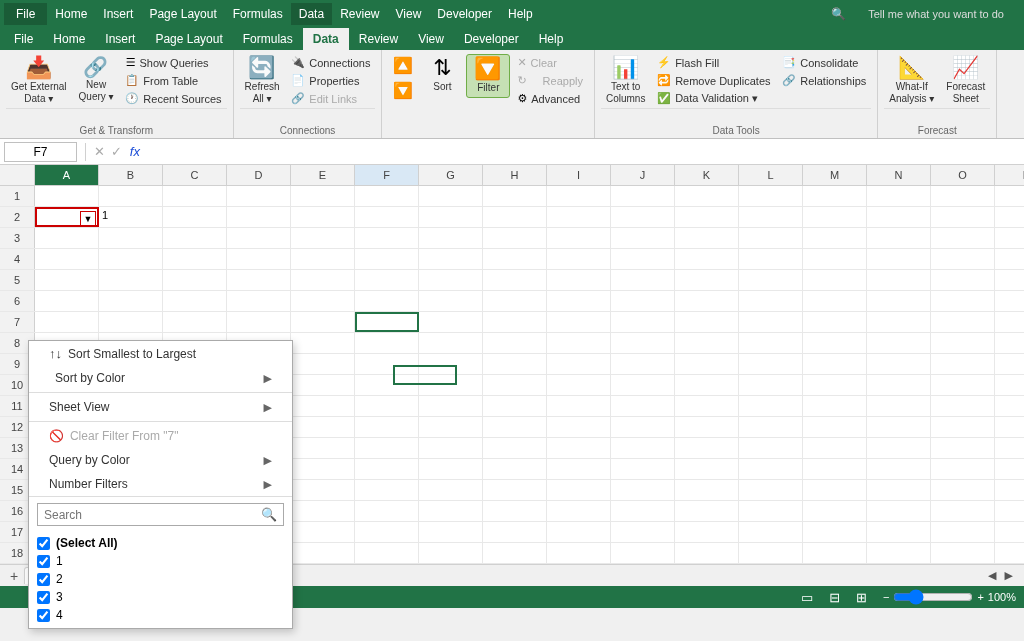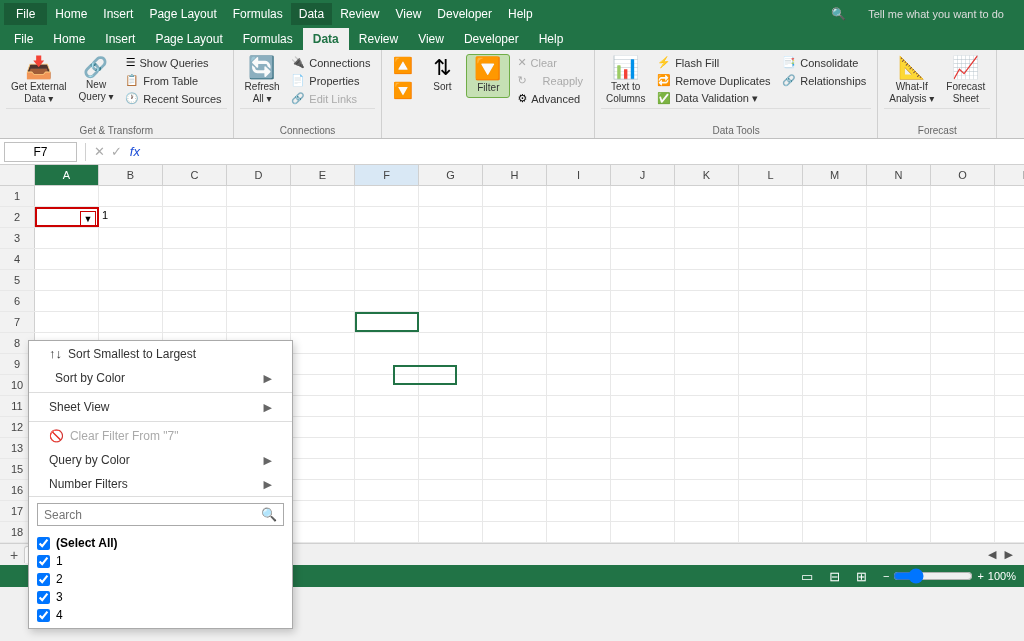--- a/index.html
+++ b/index.html
@@ -561,20 +561,39 @@
           <div class="cell cw-i"></div>
           <div class="cell cw-j"></div>
           <div class="cell cw-k"></div>
           <div class="cell cw-l"></div>
           <div class="cell cw-m"></div>
           <div class="cell cw-n"></div>
           <div class="cell cw-o"></div>
           <div class="cell cw-p"></div>
         </div>
         <div class="sheet-row">
+          <div class="row-num">14</div>
+          <div class="cell cw-a"></div>
+          <div class="cell cw-b"></div>
+          <div class="cell cw-c"></div>
+          <div class="cell cw-d"></div>
+          <div class="cell cw-e"></div>
+          <div class="cell cw-f"></div>
+          <div class="cell cw-g"></div>
+          <div class="cell cw-h"></div>
+          <div class="cell cw-i"></div>
+          <div class="cell cw-j"></div>
+          <div class="cell cw-k"></div>
+          <div class="cell cw-l"></div>
+          <div class="cell cw-m"></div>
+          <div class="cell cw-n"></div>
+          <div class="cell cw-o"></div>
+          <div class="cell cw-p"></div>
+        </div>
+        <div class="sheet-row">
           <div class="row-num">15</div>
           <div class="cell cw-a"></div>
           <div class="cell cw-b"></div>
           <div class="cell cw-c"></div>
           <div class="cell cw-d"></div>
           <div class="cell cw-e"></div>
           <div class="cell cw-f"></div>
           <div class="cell cw-g"></div>
           <div class="cell cw-h"></div>
           <div class="cell cw-i"></div>

